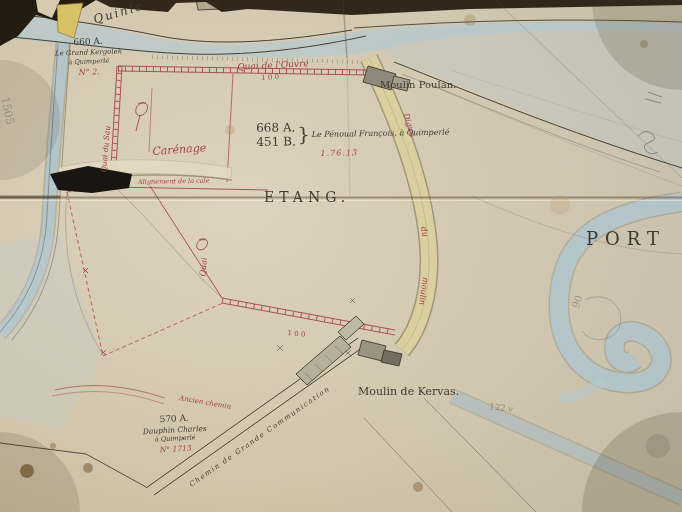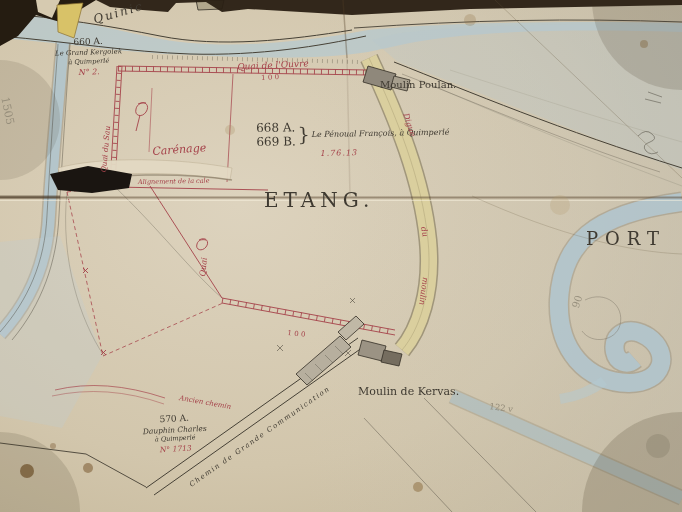--- a/index.html
+++ b/index.html
@@ -183,35 +183,35 @@
 
 <div class="lbl red cursive" style="left:237px;top:62px;transform:rotate(-3deg);font-size:9px">Quai de l'Ouvre</div>
 <div class="lbl red" style="left:261px;top:74px;transform:rotate(-3deg);font-size:7px">1 0 0</div>
 
 <div class="lbl ink" style="left:380px;top:79px;font-size:10px">Moulin Poulan.</div>
 
 <div class="lbl" style="left:256px;top:122px;transform:rotate(-1deg)">
   <div style="display:flex;align-items:center;gap:2px">
     <div class="ink" style="text-align:left;font-size:12px">
       <div>668 A.</div>
-      <div>669 B.</div>
+      <div>451 B.</div>
     </div>
     <div class="ink" style="font-size:19px">}</div>
     <div class="ink cursive" style="font-size:8px">Le Pénoual François, à Quimperlé</div>
   </div>
   <div class="red cursive" style="font-size:8px;margin-left:64px;letter-spacing:1px">1.76.13</div>
 </div>
 
 <div class="lbl red cursive" style="left:100px;top:172px;transform:rotate(-85deg);font-size:7.5px">Quai du Sau</div>
 
 <div class="lbl red cursive" style="left:152px;top:146px;transform:rotate(-4deg);font-size:11px">Carénage</div>
 
 <div class="lbl red cursive" style="left:138px;top:179px;transform:rotate(-1deg);font-size:6.5px">Alignement de la cale</div>
 
-<div class="lbl ink caps" style="left:264px;top:189px;font-size:20px;letter-spacing:5px">ETANG.</div>
+<div class="lbl ink caps" style="left:264px;top:189px;font-size:14px;letter-spacing:5px">ETANG.</div>
 
 <div class="lbl red cursive" style="left:198px;top:276px;transform:rotate(-84deg);font-size:8px">Quai</div>
 
 <div class="lbl ink caps" style="left:586px;top:229px;font-size:18px;letter-spacing:7px">PORT</div>
 
 <div class="lbl red cursive" style="left:410px;top:112px;transform:rotate(72deg);font-size:8px">Digue</div>
 <div class="lbl red cursive" style="left:428px;top:226px;transform:rotate(80deg);font-size:8px">du</div>
 <div class="lbl red cursive" style="left:430px;top:278px;transform:rotate(98deg);font-size:8px">moulin</div>
 
 <div class="lbl red" style="left:288px;top:329px;transform:rotate(6deg);font-size:7px">1 0 0</div>

